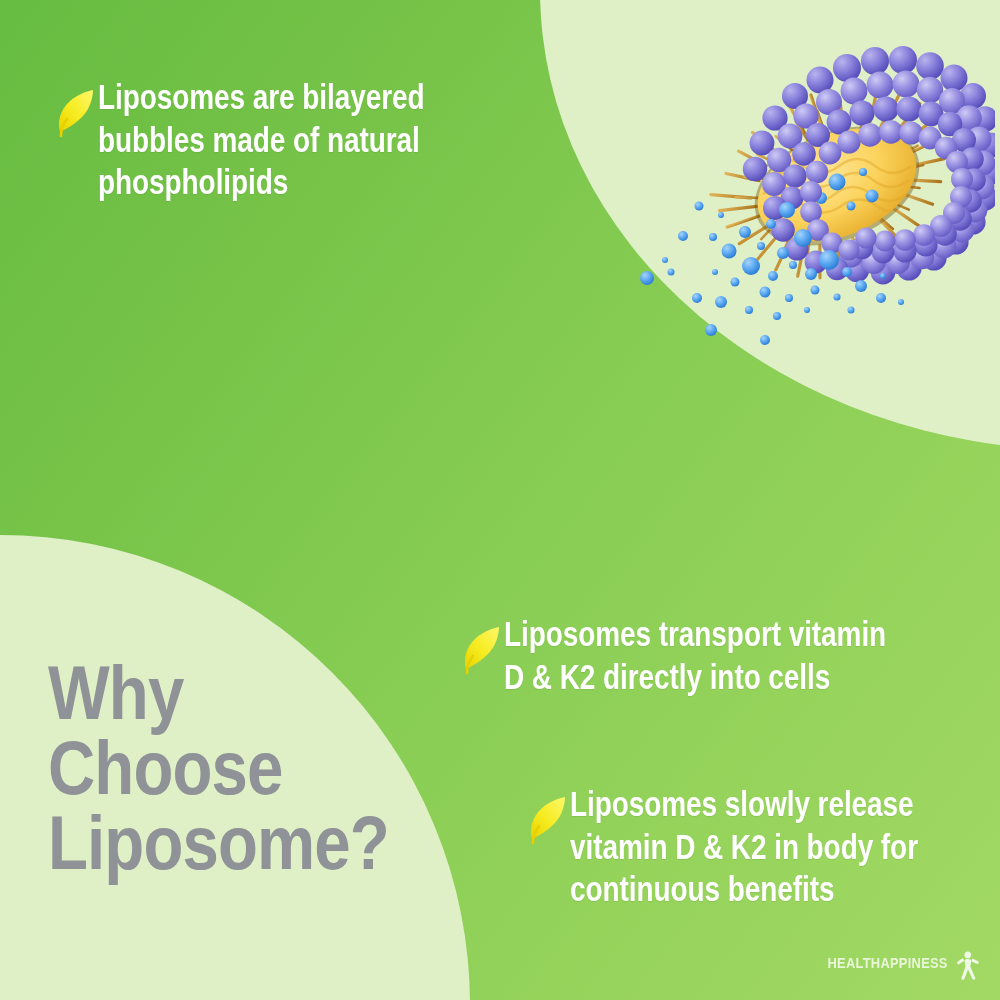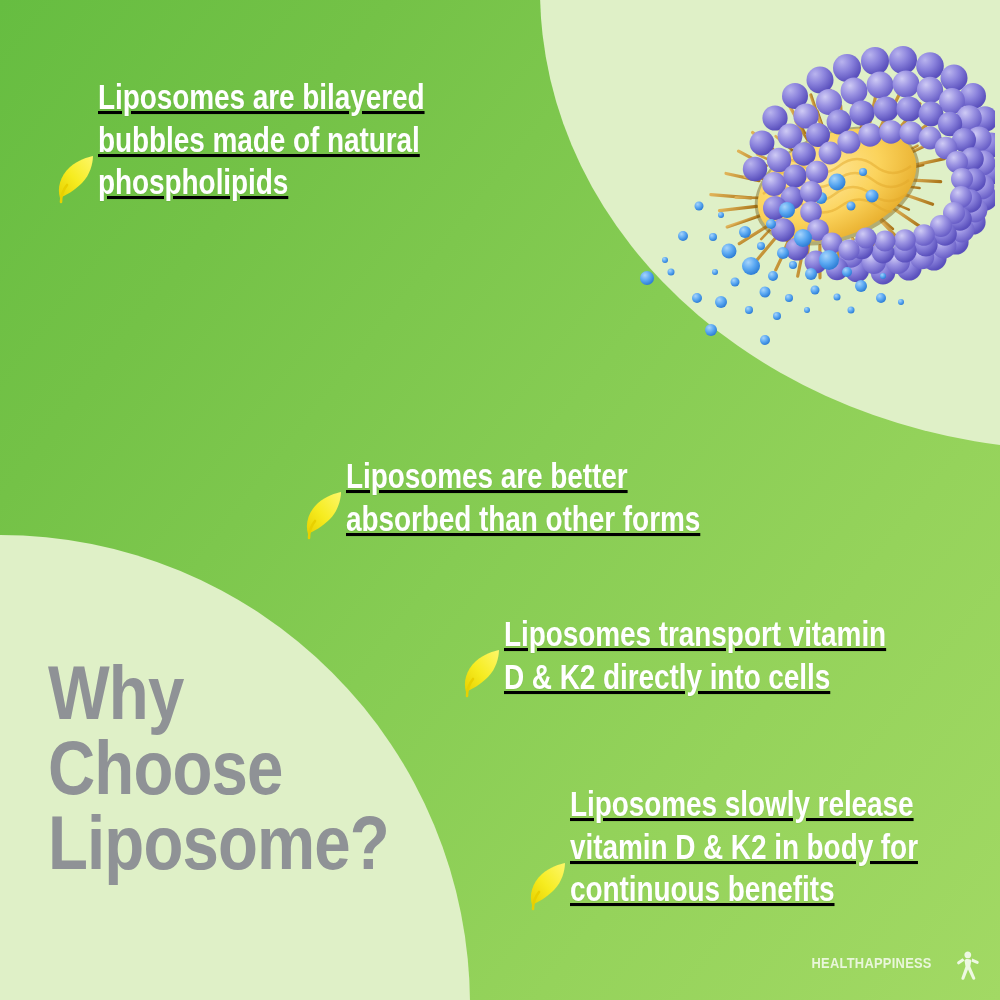--- a/index.html
+++ b/index.html
@@ -21,21 +21,21 @@
   }
   #blob-bottom{
     width:940px;height:940px;
     left:-470px;top:535px;
   }
 
   
   #liposome{position:absolute;left:625px;top:10px;width:370px;height:350px;}
 
   
-  .bullet{position:absolute;display:flex;align-items:flex-end;text-decoration:underline;}
+  .bullet{position:absolute;display:flex;align-items:flex-start;}
   .leaf-wrap{flex:0 0 auto;width:46px;height:52px;margin-top:10px;}
   .bullet-text{
     color:#ffffff;
     font-size:35px;
     font-weight:700;
     line-height:1.22;
     letter-spacing:-0.1px;
     transform:scaleX(0.80);
     transform-origin:left top;
     white-space:pre-line;
@@ -56,21 +56,21 @@
     font-size:76px;
     font-weight:700;
     line-height:0.99;
     letter-spacing:-1px;
     transform:scaleX(0.86);
     transform-origin:left top;
     white-space:pre-line;
   }
 
   
-  #logo{position:absolute;right:18px;bottom:20px;display:flex;align-items:center;gap:20px;}
+  #logo{position:absolute;right:18px;bottom:20px;display:flex;align-items:center;gap:4px;}
   #logo-text{
     color:#e9f6da;font-size:14px;font-weight:700;letter-spacing:0.3px;
     transform:scaleX(0.92);transform-origin:right center;
   }
   #logo-mark{width:30px;height:34px;}
 </style>
 </head>
 <body>
 
 <div id="poster">
@@ -357,30 +357,20 @@
         <path d="M8,46 C5,36 8,24 18,15 C26,8 36,5 41,4 C41,11 38,23 30,31 C22,39 14,43 8,46 Z" fill="url(#lg1)"></path>
         <path d="M9,50 C9,44 11,38 15,33" stroke="#e8d000" stroke-width="2.6" fill="none" stroke-linecap="round"></path>
       </svg>
     </span>
     <span class="bullet-text">Liposomes are bilayered
 bubbles made of natural
 phospholipids</span>
   </div>
 
 
-  <div class="bullet" id="bullet-3">
-    <span class="leaf-wrap">
-      <svg viewBox="0 0 46 52" width="46" height="52" aria-hidden="true">
-        <path d="M8,46 C5,36 8,24 18,15 C26,8 36,5 41,4 C41,11 38,23 30,31 C22,39 14,43 8,46 Z" fill="url(#lg1)"></path>
-        <path d="M9,50 C9,44 11,38 15,33" stroke="#e8d000" stroke-width="2.6" fill="none" stroke-linecap="round"></path>
-      </svg>
-    </span>
-    <span class="bullet-text">Liposomes are better
-absorbed than other forms</span>
-  </div>
 
   <div class="bullet" id="bullet-4">
     <span class="leaf-wrap">
       <svg viewBox="0 0 46 52" width="46" height="52" aria-hidden="true">
         <path d="M8,46 C5,36 8,24 18,15 C26,8 36,5 41,4 C41,11 38,23 30,31 C22,39 14,43 8,46 Z" fill="url(#lg1)"></path>
         <path d="M9,50 C9,44 11,38 15,33" stroke="#e8d000" stroke-width="2.6" fill="none" stroke-linecap="round"></path>
       </svg>
     </span>
     <span class="bullet-text">Liposomes transport vitamin
 D &amp; K2 directly into cells</span>

